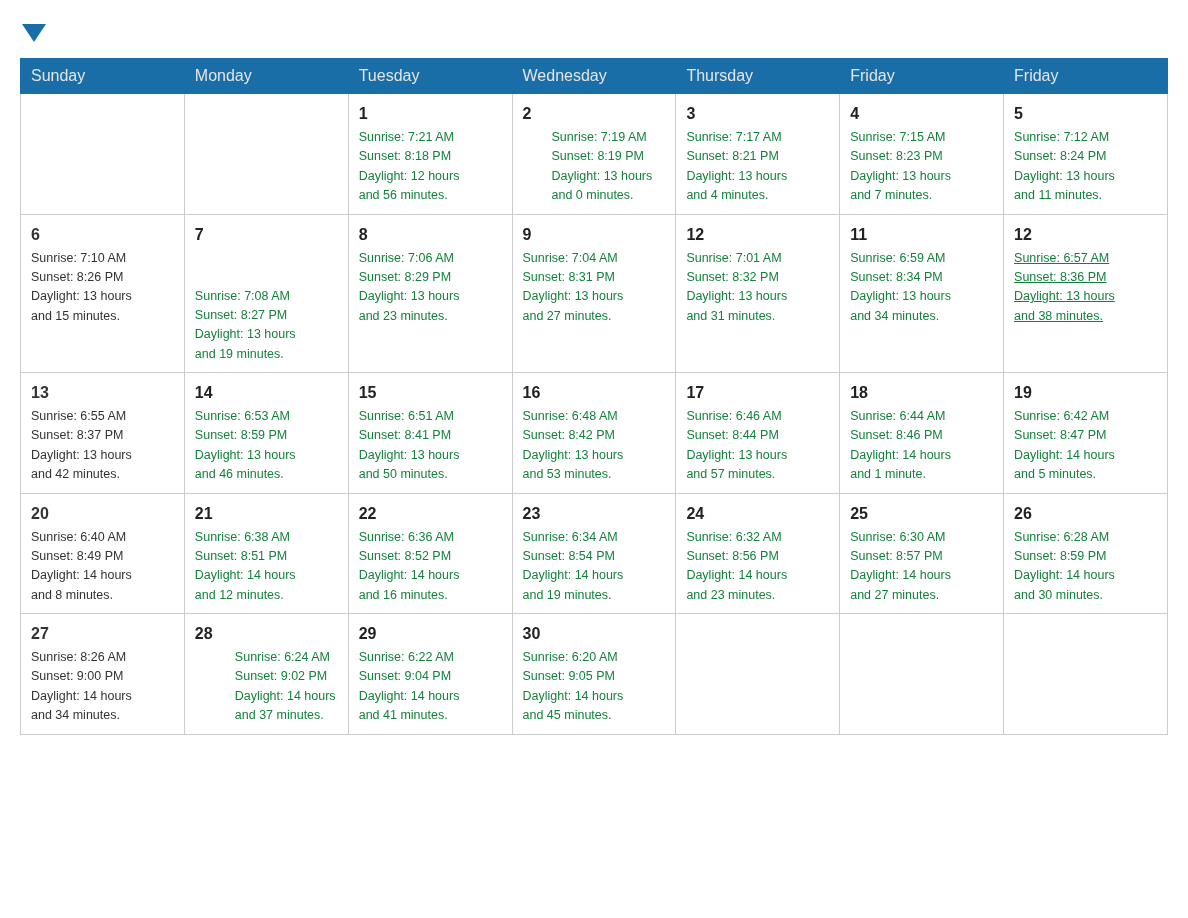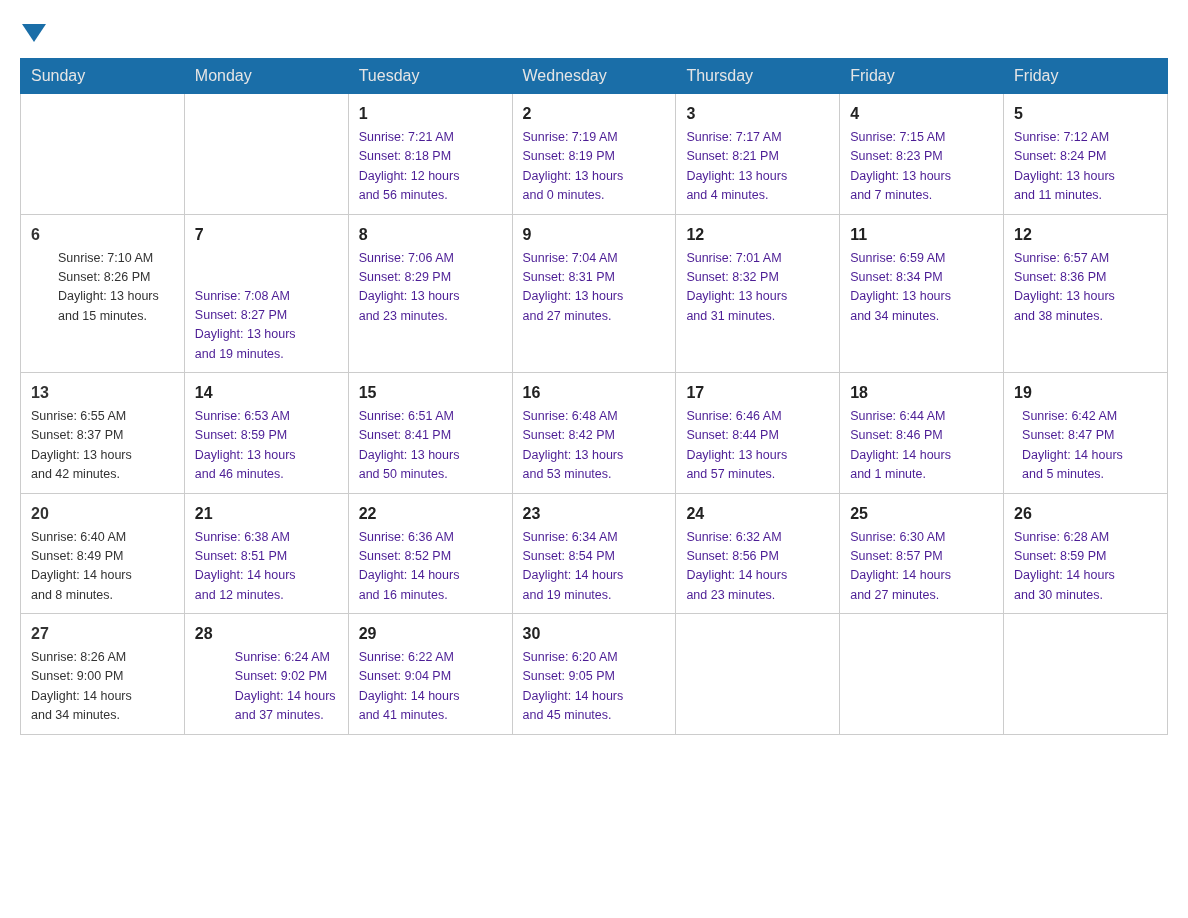--- a/index.html
+++ b/index.html
@@ -87,21 +87,21 @@
     }
     .day-number {
       font-size: 16px;
       font-weight: bold;
       color: #222;
       display: block;
       margin-bottom: 2px;
     }
     .day-info {
       font-size: 12.5px;
-      color: #4c1d95;
+      color: #15803d;
       line-height: 1.55;
     }
     tr td:first-child .day-number,
     tr td:first-child .day-info {
       color: #333;
     }
   </style>
 </head>
 <body>
 
@@ -139,21 +139,21 @@
         <td class="empty"></td>
         <td>
           <span class="day-number">1</span>
           <div class="day-info" style="white-space: pre-line;">Sunrise: 7:21 AM
 Sunset: 8:18 PM
 Daylight: 12 hours
 and 56 minutes.</div>
         </td>
         <td>
           <span class="day-number">2</span>
-          <div class="day-info" style="white-space: pre-line;">Sunrise: 7:19 AM
+          <div class="day-info" style="white-space: pre-line; margin-left: 29px;">Sunrise: 7:19 AM
 Sunset: 8:19 PM
 Daylight: 13 hours
 and 0 minutes.</div>
         </td>
         <td>
           <span class="day-number">3</span>
           <div class="day-info" style="white-space: pre-line;">Sunrise: 7:17 AM
 Sunset: 8:21 PM
 Daylight: 13 hours
 and 4 minutes.</div>
@@ -169,21 +169,21 @@
           <span class="day-number">5</span>
           <div class="day-info" style="white-space: pre-line;">Sunrise: 7:12 AM
 Sunset: 8:24 PM
 Daylight: 13 hours
 and 11 minutes.</div>
         </td>
       </tr>
       <tr>
         <td>
           <span class="day-number">6</span>
-          <div class="day-info" style="white-space: pre-line; margin-left: 27px;">Sunrise: 7:10 AM
+          <div class="day-info" style="white-space: pre-line;">Sunrise: 7:10 AM
 Sunset: 8:26 PM
 Daylight: 13 hours
 and 15 minutes.</div>
         </td>
         <td>
           <span class="day-number">7</span>
           <div class="day-info" style="white-space: pre-line; margin-top: 40px;">Sunrise: 7:08 AM
 Sunset: 8:27 PM
 Daylight: 13 hours
 and 19 minutes.</div>
@@ -211,21 +211,21 @@
         </td>
         <td>
           <span class="day-number">11</span>
           <div class="day-info" style="white-space: pre-line;">Sunrise: 6:59 AM
 Sunset: 8:34 PM
 Daylight: 13 hours
 and 34 minutes.</div>
         </td>
         <td>
           <span class="day-number">12</span>
-          <div class="day-info" style="white-space: pre-line;">Sunrise: 6:57 AM
+          <div class="day-info" style="white-space: pre-line; text-decoration: underline;">Sunrise: 6:57 AM
 Sunset: 8:36 PM
 Daylight: 13 hours
 and 38 minutes.</div>
         </td>
       </tr>
       <tr>
         <td>
           <span class="day-number">13</span>
           <div class="day-info" style="white-space: pre-line;">Sunrise: 6:55 AM
 Sunset: 8:37 PM
@@ -262,21 +262,21 @@
         </td>
         <td>
           <span class="day-number">18</span>
           <div class="day-info" style="white-space: pre-line;">Sunrise: 6:44 AM
 Sunset: 8:46 PM
 Daylight: 14 hours
 and 1 minute.</div>
         </td>
         <td>
           <span class="day-number">19</span>
-          <div class="day-info" style="white-space: pre-line; margin-left: 8px;">Sunrise: 6:42 AM
+          <div class="day-info" style="white-space: pre-line;">Sunrise: 6:42 AM
 Sunset: 8:47 PM
 Daylight: 14 hours
 and 5 minutes.</div>
         </td>
       </tr>
       <tr>
         <td>
           <span class="day-number">20</span>
           <div class="day-info" style="white-space: pre-line;">Sunrise: 6:40 AM
 Sunset: 8:49 PM

